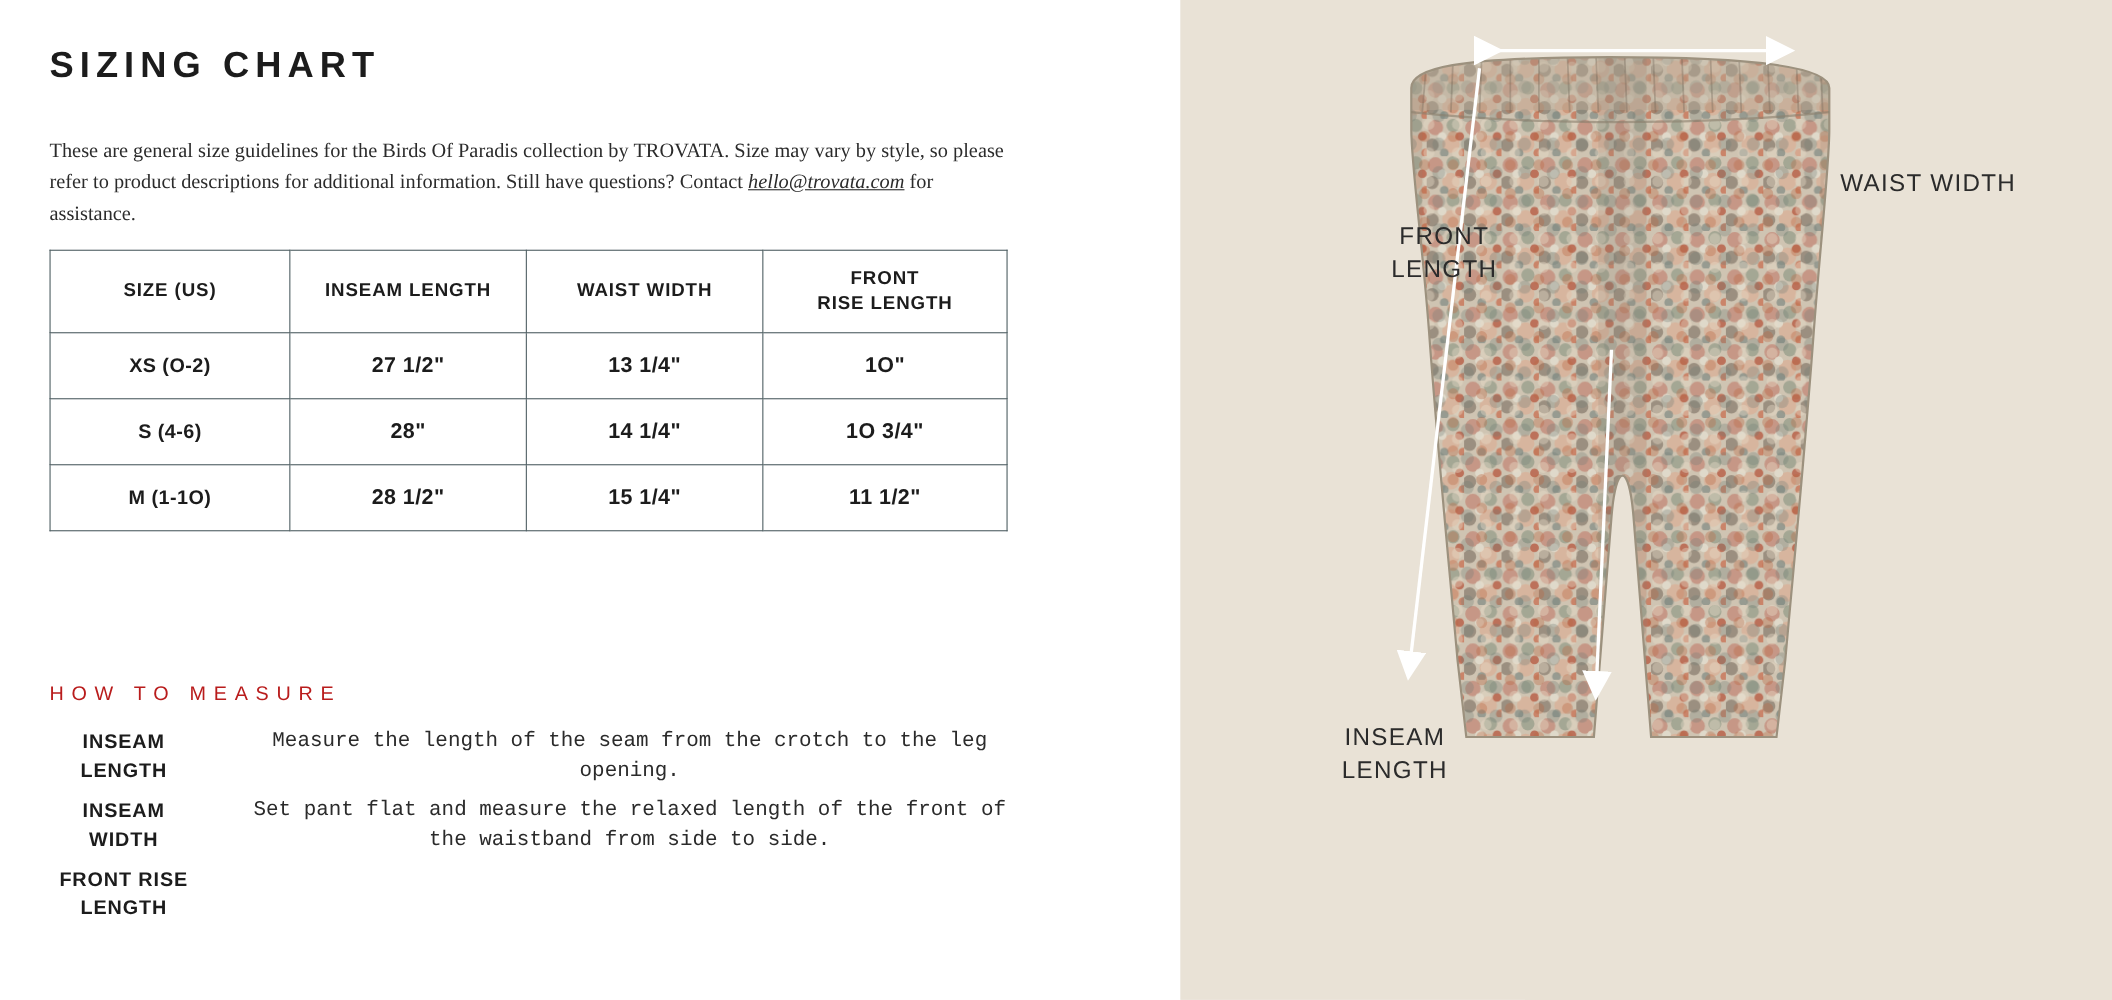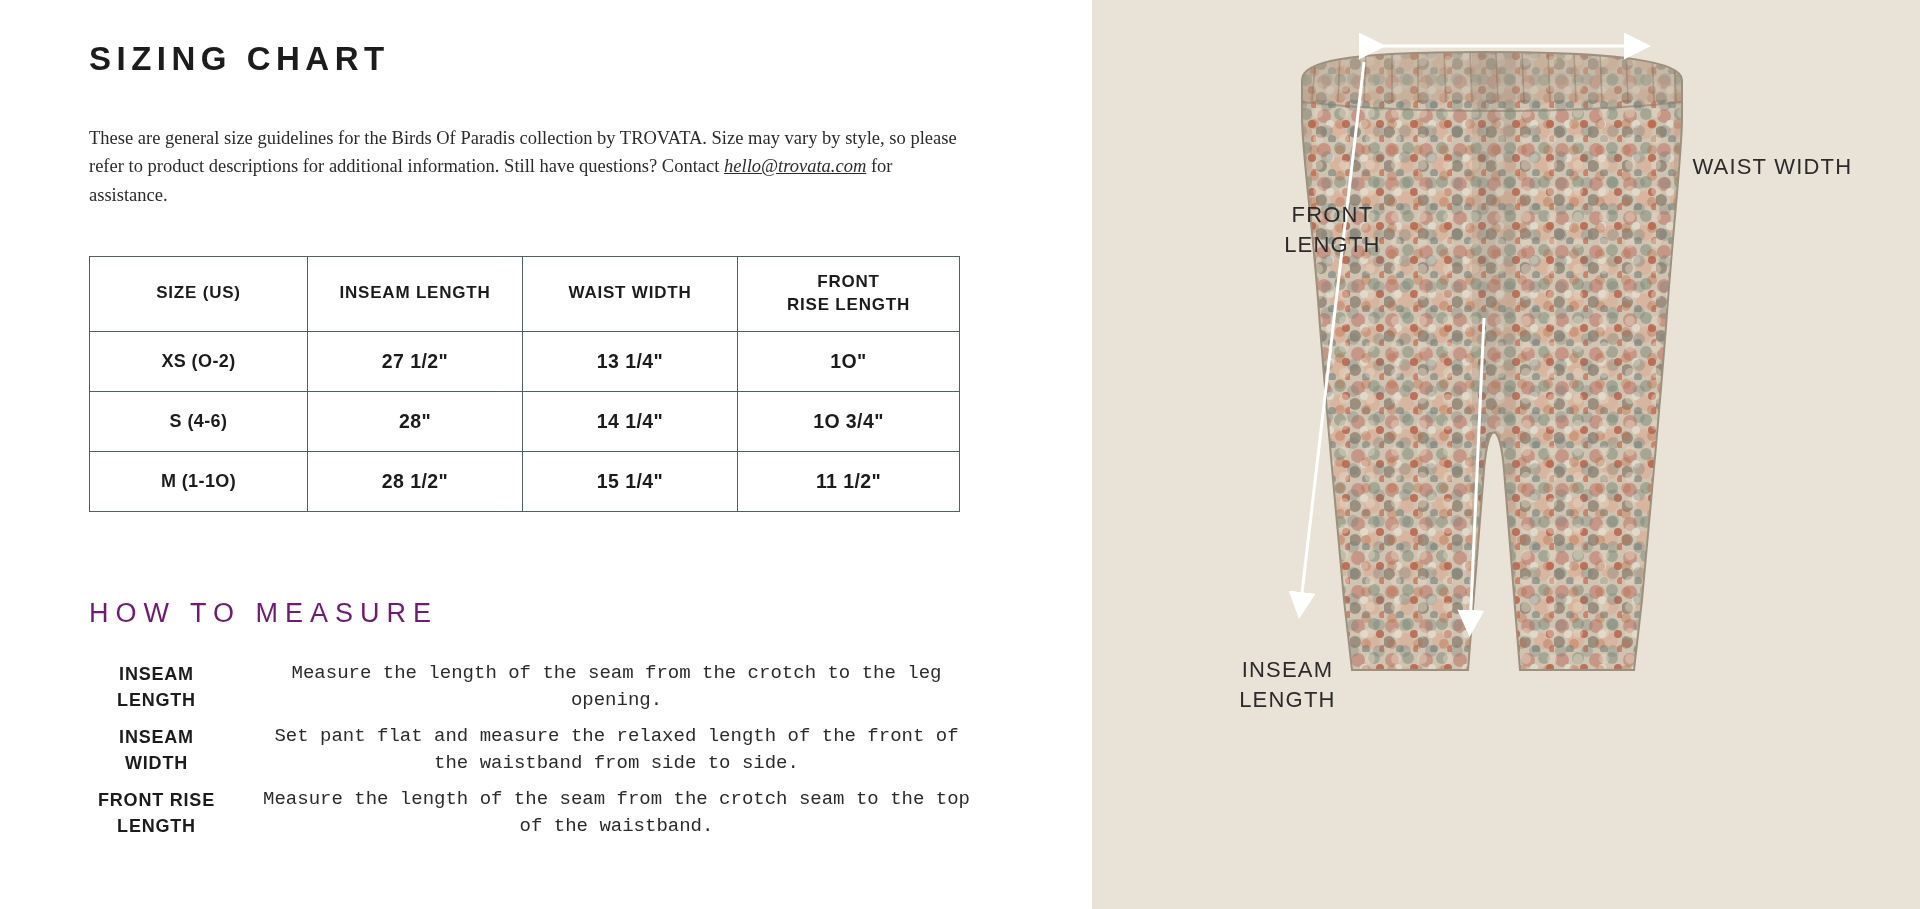--- a/index.html
+++ b/index.html
@@ -17,21 +17,20 @@
     background: #ffffff;
   }
 
   
   .left {
     width: 1073px;
     height: 909px;
     position: relative;
     padding: 0;
     background: #ffffff;
-    margin-left: 44px;
   }
 
   .title {
     position: absolute;
     left: 45px;
     top: 40px;
     font-family: "Liberation Sans", sans-serif;
     font-size: 33px;
     font-weight: bold;
     letter-spacing: 5.5px;
@@ -51,21 +50,21 @@
   .intro a {
     color: #2b2b2b;
     text-decoration: underline;
     font-style: italic;
   }
 
   
   .table-wrap {
     position: absolute;
     left: 45px;
-    top: 256px;
+    top: 227px;
     width: 870px;
   }
   table.size-table {
     border-collapse: collapse;
     width: 870px;
     table-layout: fixed;
   }
   table.size-table th,
   table.size-table td {
     border: 1px solid #4f5f63;
@@ -94,26 +93,26 @@
     font-size: 18px;
   }
   col.c1 { width: 218px; }
   col.c2 { width: 215px; }
   col.c3 { width: 215px; }
   col.c4 { width: 222px; }
 
   .howto {
     position: absolute;
     left: 45px;
-    top: 598px;
-    font-family: "Liberation Sans", sans-serif;
-    font-size: 27px;
+    top: 620px;
+    font-family: "Liberation Sans", sans-serif;
+    font-size: 18px;
     font-weight: 400;
     letter-spacing: 7px;
-    color: #701a75;
+    color: #b91c1c;
   }
 
   .measure-list {
     position: absolute;
     left: 30px;
     top: 660px;
     width: 920px;
   }
   .measure-row {
     display: flex;
@@ -249,21 +248,20 @@
           <span>INSEAM</span><br>
           <span>WIDTH</span>
         </div>
         <div class="measure-def">Set pant flat and measure the relaxed length of the front of the waistband from side to side.</div>
       </div>
       <div class="measure-row">
         <div class="measure-term">
           <span>FRONT RISE</span><br>
           <span>LENGTH</span>
         </div>
-        <div class="measure-def">Measure the length of the seam from the crotch seam to the top of the waistband.</div>
       </div>
     </div>
 
   </div>
 
   <div class="right">
 
     <div class="pants">
       <svg width="420" height="700" viewBox="0 0 420 700" xmlns="http://www.w3.org/2000/svg">
         <defs>

